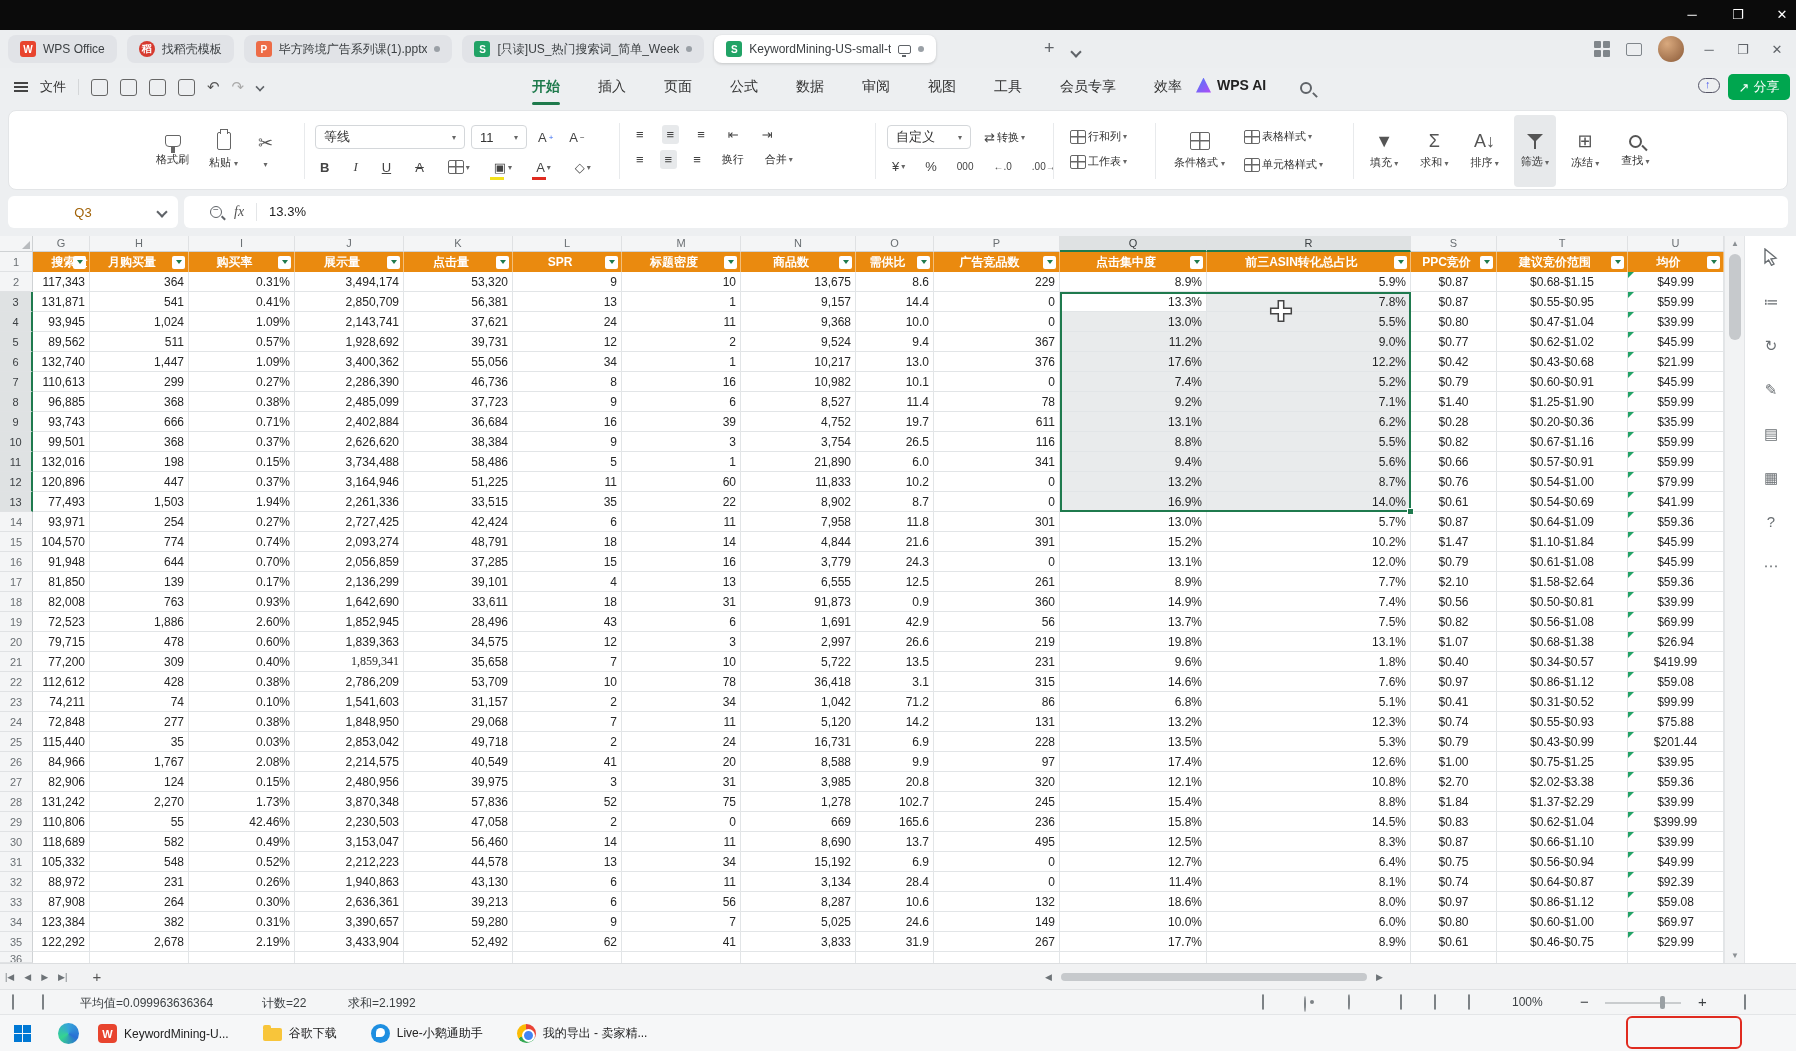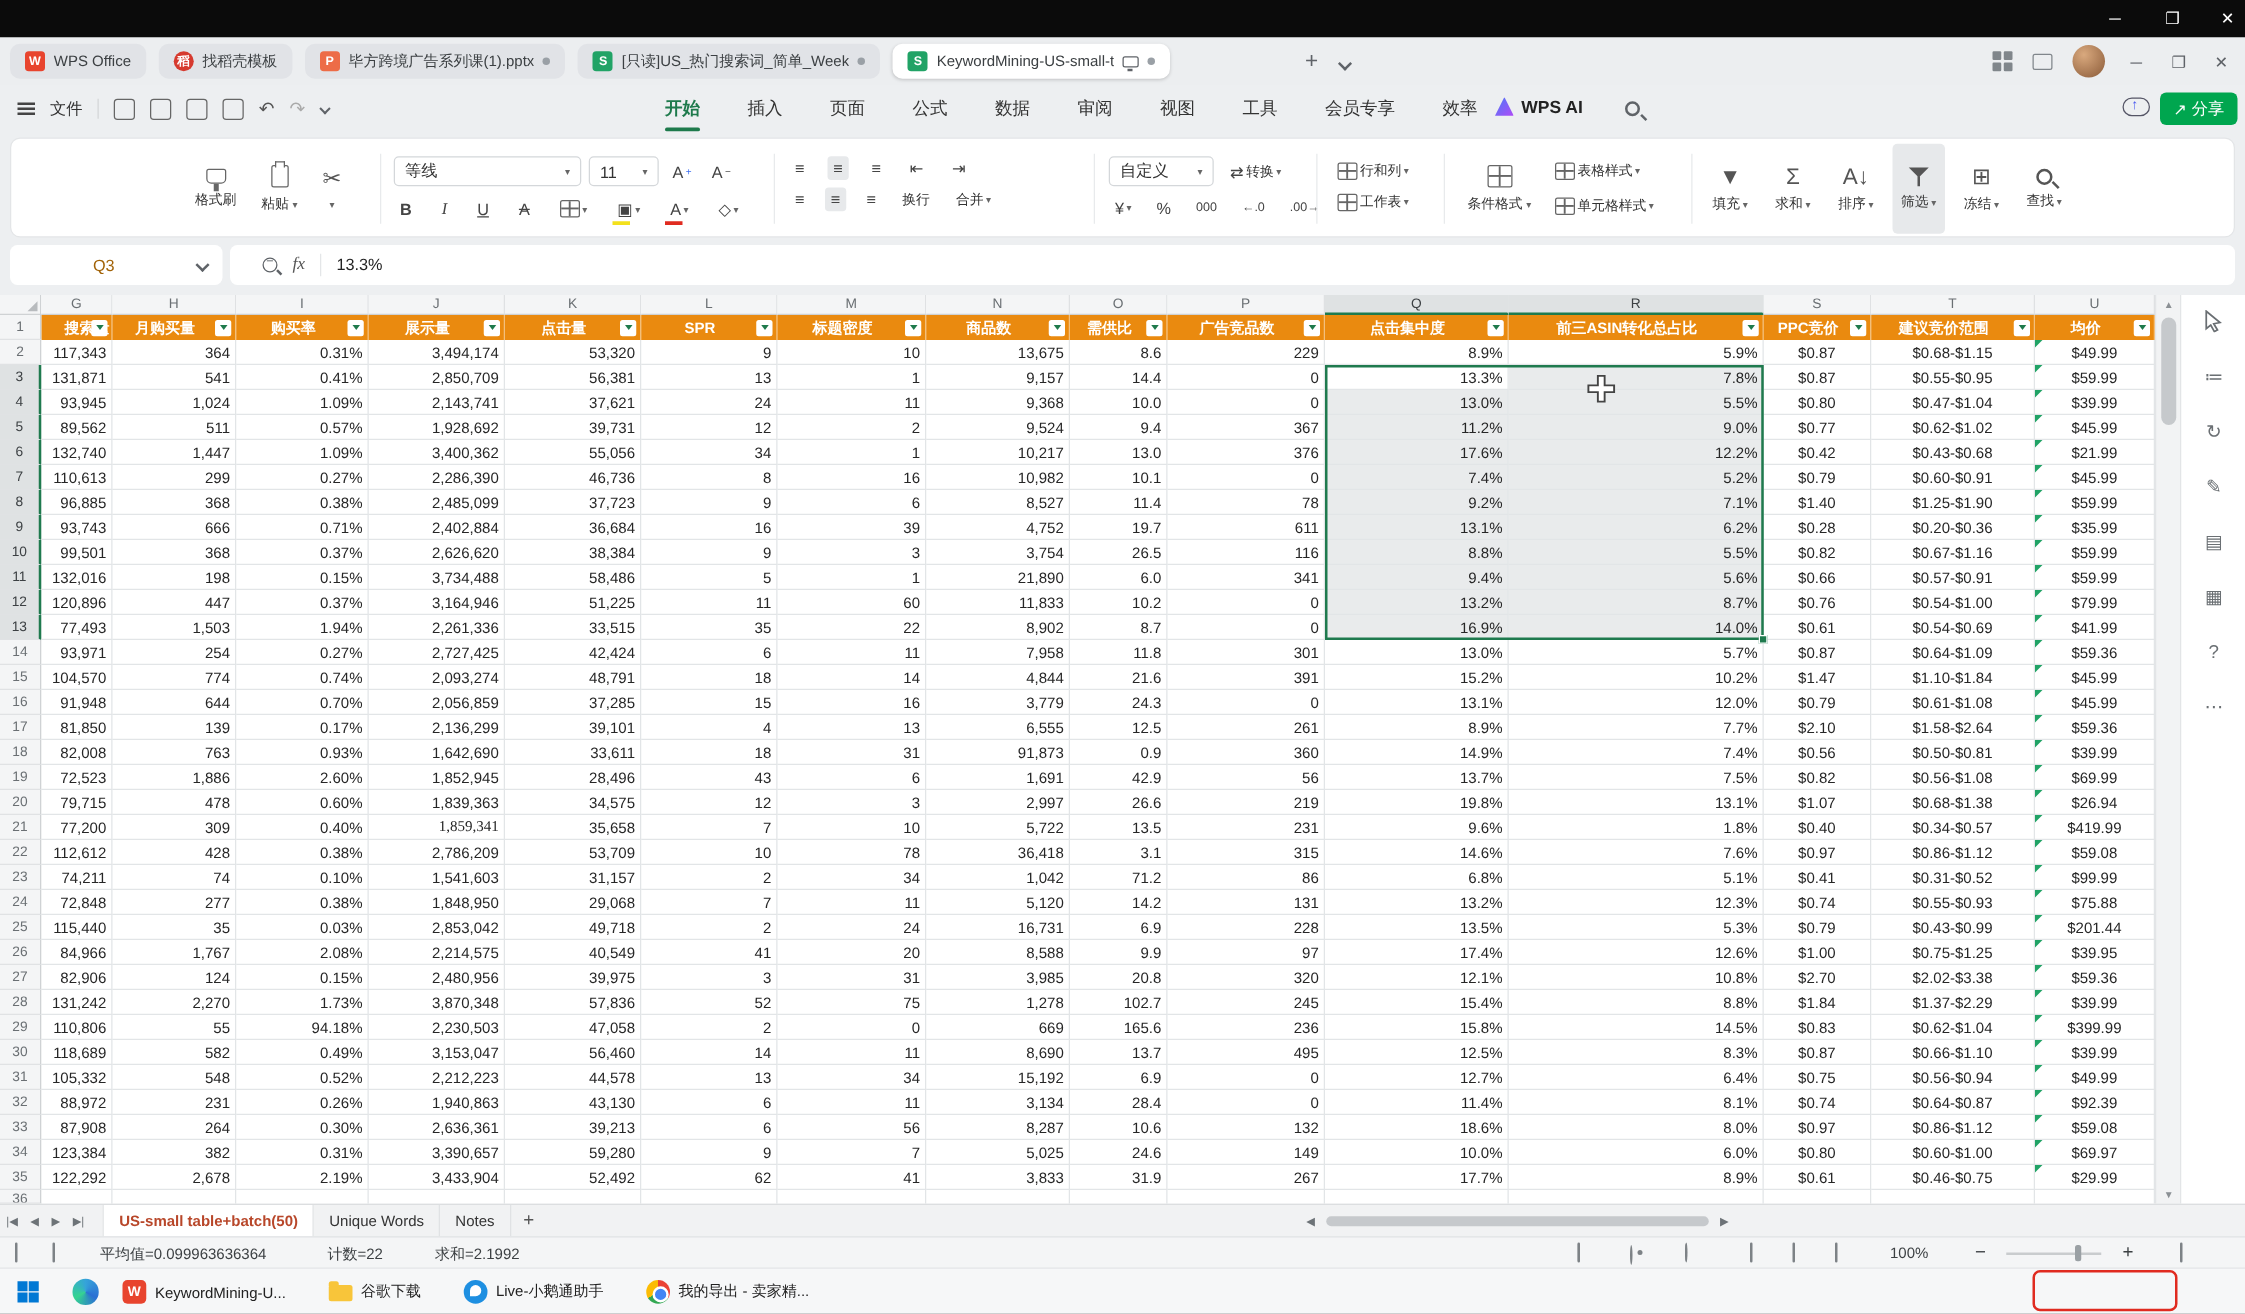--- a/index.html
+++ b/index.html
@@ -946,21 +946,21 @@
       <div class="cell r" style="left: 856px; top: 792px; width: 78px;">102.7</div>
       <div class="cell r" style="left: 934px; top: 792px; width: 126px;">245</div>
       <div class="cell r" style="left: 1060px; top: 792px; width: 147px;">15.4%</div>
       <div class="cell r" style="left: 1207px; top: 792px; width: 204px;">8.8%</div>
       <div class="cell c" style="left: 1411px; top: 792px; width: 86px;">$1.84</div>
       <div class="cell c" style="left: 1497px; top: 792px; width: 131px;">$1.37-$2.29</div>
       <div class="cell c mark" style="left: 1628px; top: 792px; width: 96px;">$39.99</div>
       <div class="rowhead" style="top: 812px; height: 20px; line-height: 20px;">29</div>
       <div class="cell r" style="left: 33px; top: 812px; width: 57px;">110,806</div>
       <div class="cell r" style="left: 90px; top: 812px; width: 99px;">55</div>
-      <div class="cell r" style="left: 189px; top: 812px; width: 106px;">94.18%</div>
+      <div class="cell r" style="left: 189px; top: 812px; width: 106px;">42.46%</div>
       <div class="cell r" style="left: 295px; top: 812px; width: 109px;">2,230,503</div>
       <div class="cell r" style="left: 404px; top: 812px; width: 109px;">47,058</div>
       <div class="cell r" style="left: 513px; top: 812px; width: 109px;">2</div>
       <div class="cell r" style="left: 622px; top: 812px; width: 119px;">0</div>
       <div class="cell r" style="left: 741px; top: 812px; width: 115px;">669</div>
       <div class="cell r" style="left: 856px; top: 812px; width: 78px;">165.6</div>
       <div class="cell r" style="left: 934px; top: 812px; width: 126px;">236</div>
       <div class="cell r" style="left: 1060px; top: 812px; width: 147px;">15.8%</div>
       <div class="cell r" style="left: 1207px; top: 812px; width: 204px;">14.5%</div>
       <div class="cell c" style="left: 1411px; top: 812px; width: 86px;">$0.83</div>
@@ -1101,25 +1101,20 @@
       <div class="pic" style="top: 232px;">▦</div>
       <div class="pic" style="top: 276px;">?</div>
       <div class="pic" style="top: 320px;">⋯</div>
     </div>
 
   <div id="sheettabbar">
     <span class="navarr">|◀</span>
     <span class="navarr">◀</span>
     <span class="navarr">▶</span>
     <span class="navarr" style="margin-right:10px">▶|</span>
-    <div id="sheet-tabs" style="display:flex;height:26px">
-        <div class="stab active">US-small table+batch(50)</div>
-        <div class="stab">Unique Words</div>
-        <div class="stab">Notes</div>
-      </div>
     <span id="addsheet">+</span>
     <div id="hscroll">
       <span class="navarr">◀</span>
       <div id="hthumb"></div>
       <span class="navarr">▶</span>
     </div>
   </div>
 
   <div id="statusbar">
     <span class="st" style="left:12px"><span class="sbic grid"></span></span>

